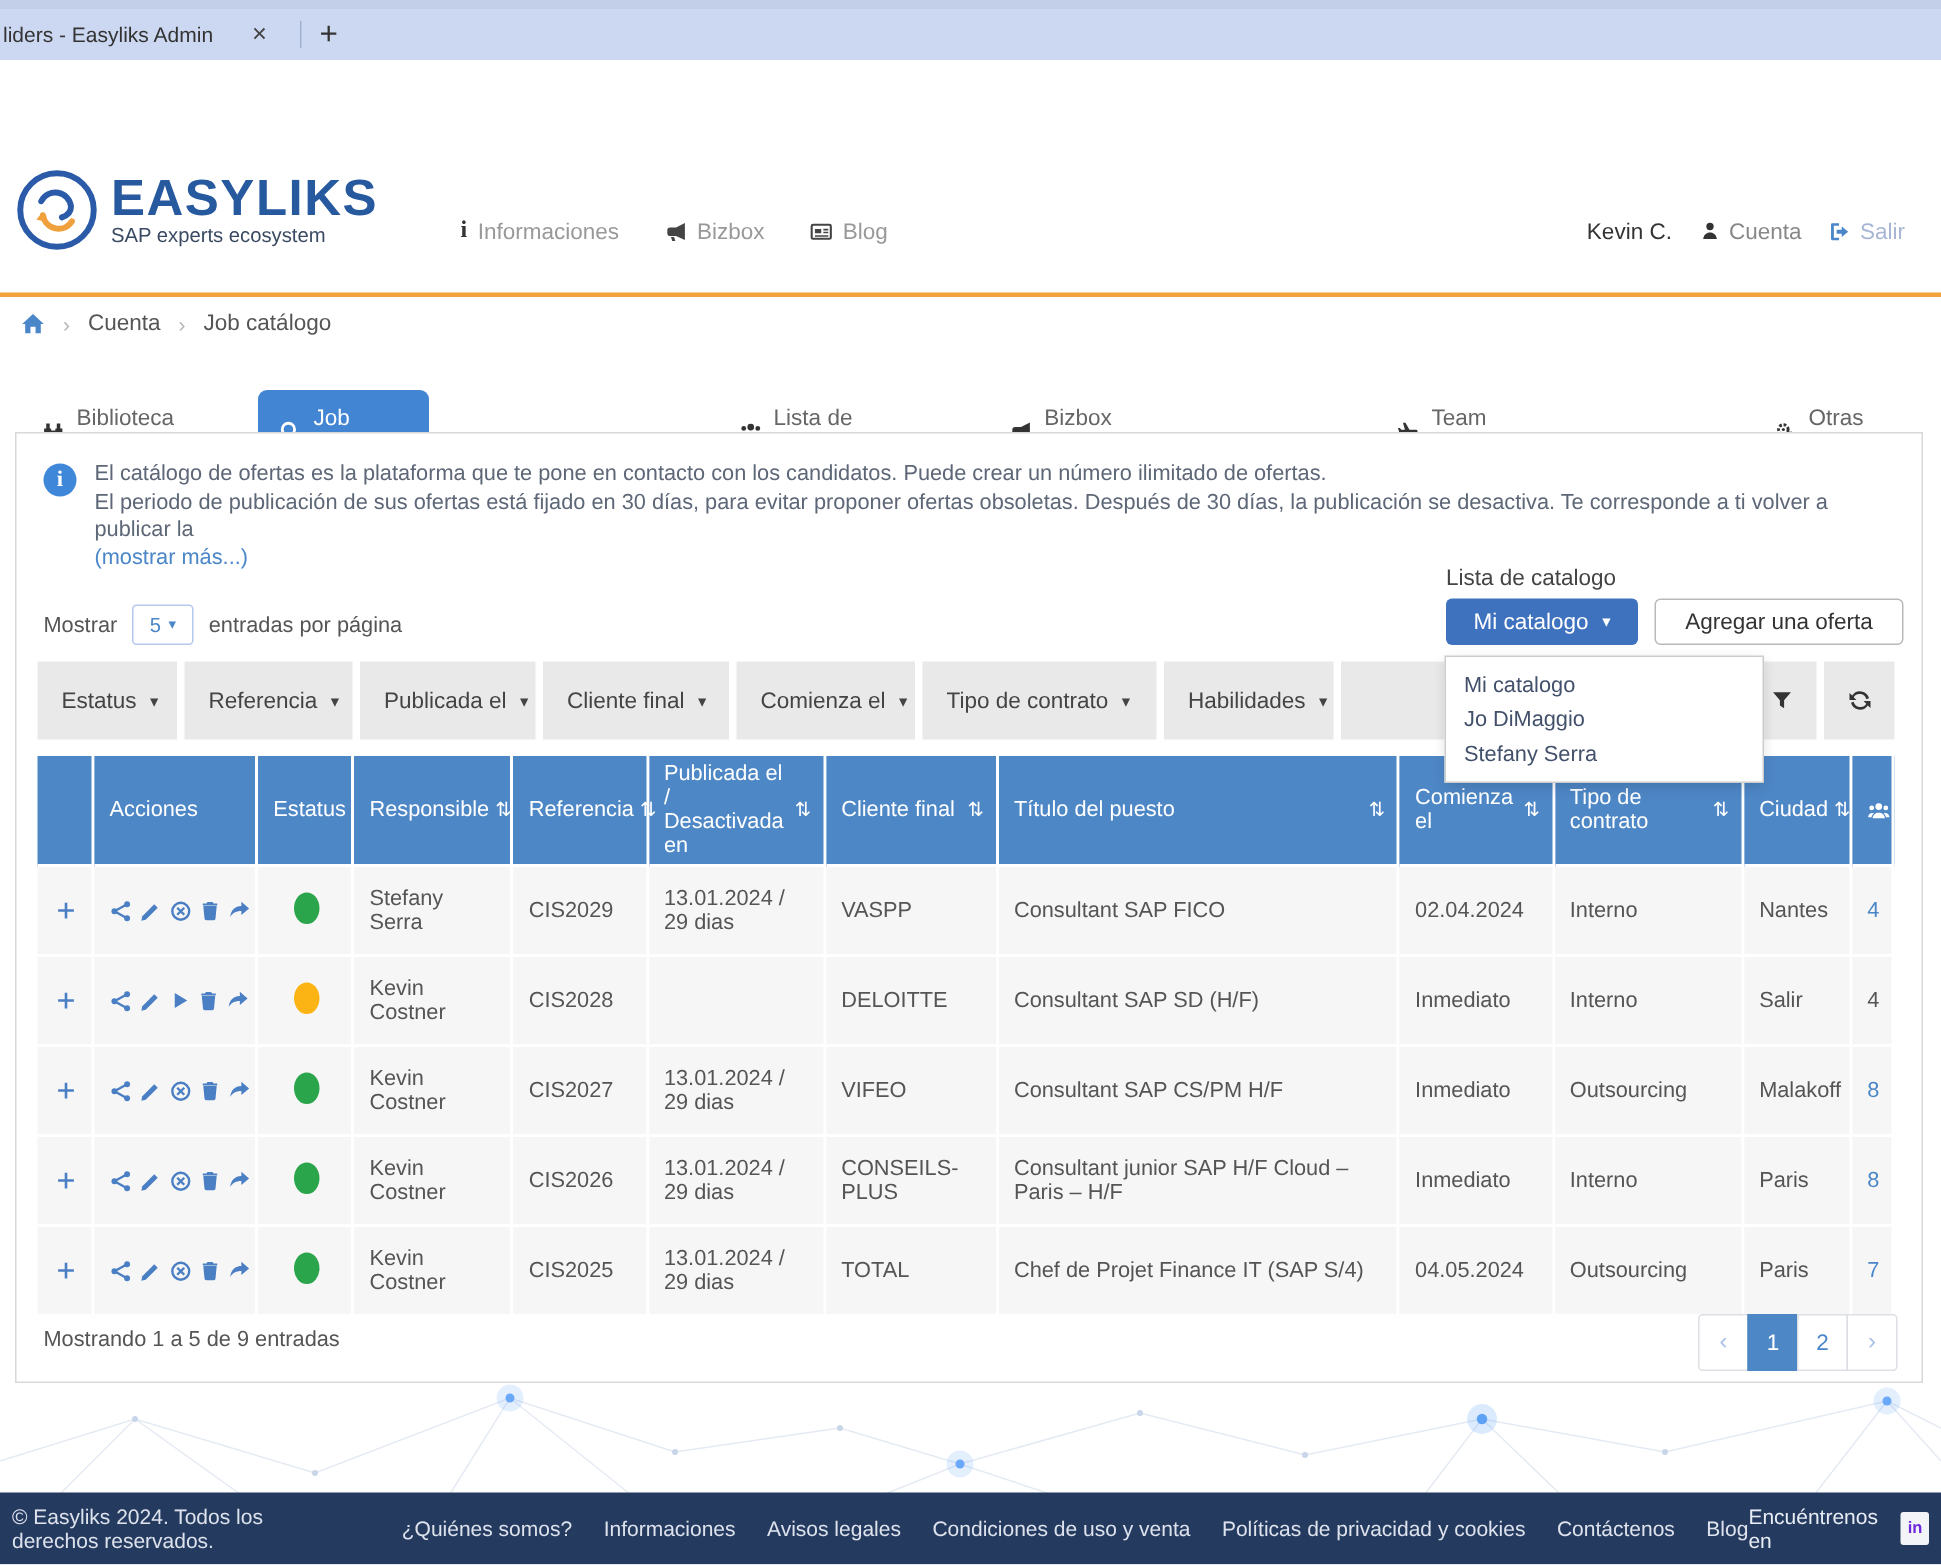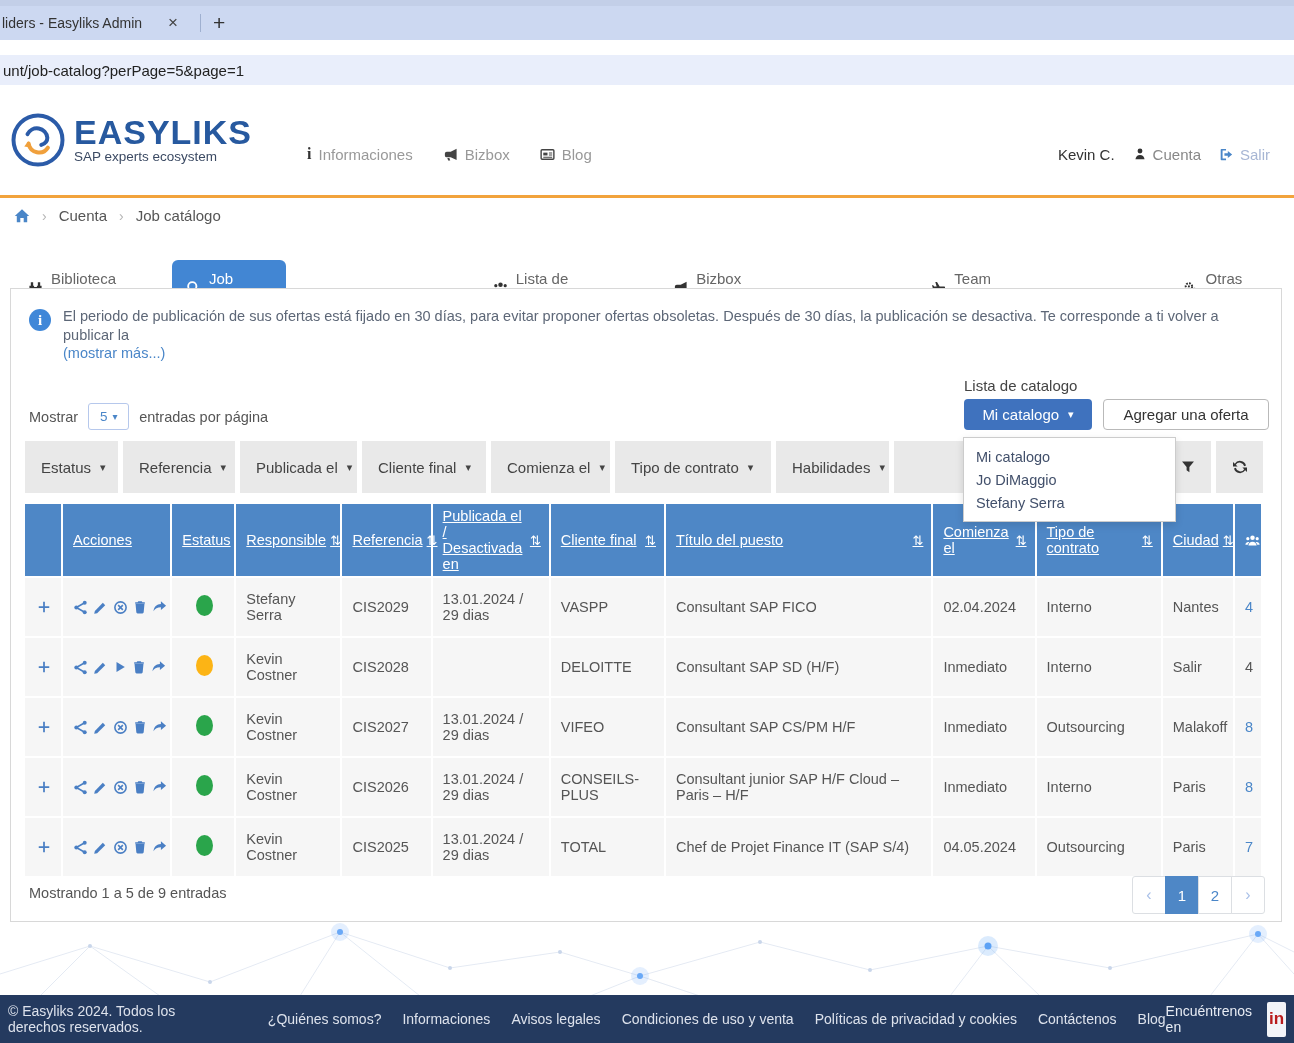--- a/index.html
+++ b/index.html
@@ -82,21 +82,21 @@
     font-size:15px; color:#444; cursor:pointer; white-space:nowrap; }
   .fseg .caret { font-size:11px; color:#444; }
   .fspacer { background:#e9e9e9; flex:1; }
   .ficon { background:#e9e9e9; width:47px; display:flex; align-items:center; justify-content:center; color:#333; cursor:pointer; }
 
   
   table.jobs { position:absolute; top:215px; left:14px; width:1238px; border-collapse:separate; border-spacing:0; table-layout:fixed; }
   table.jobs th { background:var(--thead,#4e87c6); color:#fff; font-weight:normal; font-size:14.5px;
     height:50px; padding:4px 8px 4px 10px; text-align:left; vertical-align:middle;
     border-right:2px solid #fff; border-bottom:2px solid #fff; }
-  table.jobs th .thc { display:flex; align-items:center; justify-content:space-between; gap:4px;text-decoration:underline; }
+  table.jobs th .thc { display:flex; align-items:center; justify-content:space-between; gap:4px; }
   table.jobs th .sort { font-size:13px; cursor:pointer; flex:0 0 auto; }
   table.jobs td { background:#f6f6f6; font-size:14.5px; color:#555; height:60px; padding:4px 8px 4px 10px;
     vertical-align:middle; border-right:2px solid #fff; border-bottom:2px solid #fff; overflow:hidden; }
   .cell-center { text-align:center; }
   .status-dot { display:inline-block; width:17px; height:21px; border-radius:50%; }
   .status-green { background:var(--green,#2aa54b); }
   .status-yellow { background:var(--yellow,#fcb415); }
   .actions-cell { display:flex; align-items:center; gap:5px; color:#4a7fc4; }
   .act { display:flex; cursor:pointer; color:#4a7fc4; }
   .plus-act { display:flex; justify-content:center; color:#4a7fc4; cursor:pointer; }
@@ -123,38 +123,35 @@
   #mesh { position:absolute; top:912px; left:0; width:1294px; height:84px; z-index:1; }
 
   
   #footer { position:absolute; top:995px; left:0; width:1294px; height:48px;
     background:var(--navy,#243a5f); display:flex; align-items:center; padding:0 8px; z-index:3; }
   .copyright { font-size:14px; color:#dde2ec; }
   .flinks { display:flex; gap:21px; margin-left:62px; }
   .flink { font-size:14px; color:#dde2ec; cursor:pointer; white-space:nowrap; }
   .follow { margin-left:auto; display:flex; align-items:center; gap:12px; }
   .follow-label { font-size:14px; color:#e8ecf4; }
-  .li-badge { width:22px; height:35px; background:#f2f4f8; border-radius:2px; color:#b91c1c;
-    font-weight:bold; font-size:17px; display:flex; align-items:center; justify-content:center; cursor:pointer; }
+  .li-badge { width:22px; height:22px; background:#f2f4f8; border-radius:2px; color:#6d28d9;
+    font-weight:bold; font-size:11px; display:flex; align-items:center; justify-content:center; cursor:pointer; }
 </style>
 </head>
 <body>
 
 <div id="page">
 
   <div id="tabstrip">
     <div class="tab">
       <span class="tab-title">liders - Easyliks Admin</span>
       <span class="tab-close">×</span>
     </div>
     <span class="tab-sep"></span>
     <span class="newtab">+</span>
-  </div>
-  <div id="urlbar">
-    <span>unt/job-catalog?perPage=5&amp;page=1</span>
   </div>
 
   <div id="appheader">
     <div class="logo-wrap">
       <svg class="logo-mark" viewBox="0 0 48 48">
         <circle cx="24" cy="24" r="21" fill="none" stroke="#2b5ba8" stroke-width="3.4"></circle>
         <path d="M15 19a9 9 0 0 1 17 3c0 3.2-2.2 5.2-5.2 6.2" fill="none" stroke="#2b5ba8" stroke-width="3.4" stroke-linecap="round"></path>
         <path d="M32.5 30.5a9 9 0 0 1-16.5-3.5" fill="none" stroke="#f0a03c" stroke-width="3.4" stroke-linecap="round"></path>
         <path d="M12.2 29.5l3.4-4.4 3.2 5.6z" fill="#f0a03c"></path>
       </svg>
@@ -311,20 +308,21 @@
           </svg>
         </span>
         <span>Otras acciones</span>
       </div>
     </div>
 
   <div id="card">
     <div class="info-row">
       <div class="info-badge">i</div>
       <div class="info-text">
+        <div>El catálogo de ofertas es la plataforma que te pone en contacto con los candidatos. Puede crear un número ilimitado de ofertas.</div>
         <div>El periodo de publicación de sus ofertas está fijado en 30 días, para evitar proponer ofertas obsoletas. Después de 30 días, la publicación se desactiva. Te corresponde a ti volver a publicar la</div>
         <div class="more">(mostrar más...)</div>
       </div>
     </div>
 
     <div class="catalog-label">Lista de catalogo</div>
     <button class="btn-blue">
       <span>Mi catalogo</span>
       <span class="caret">▾</span>
     </button>

